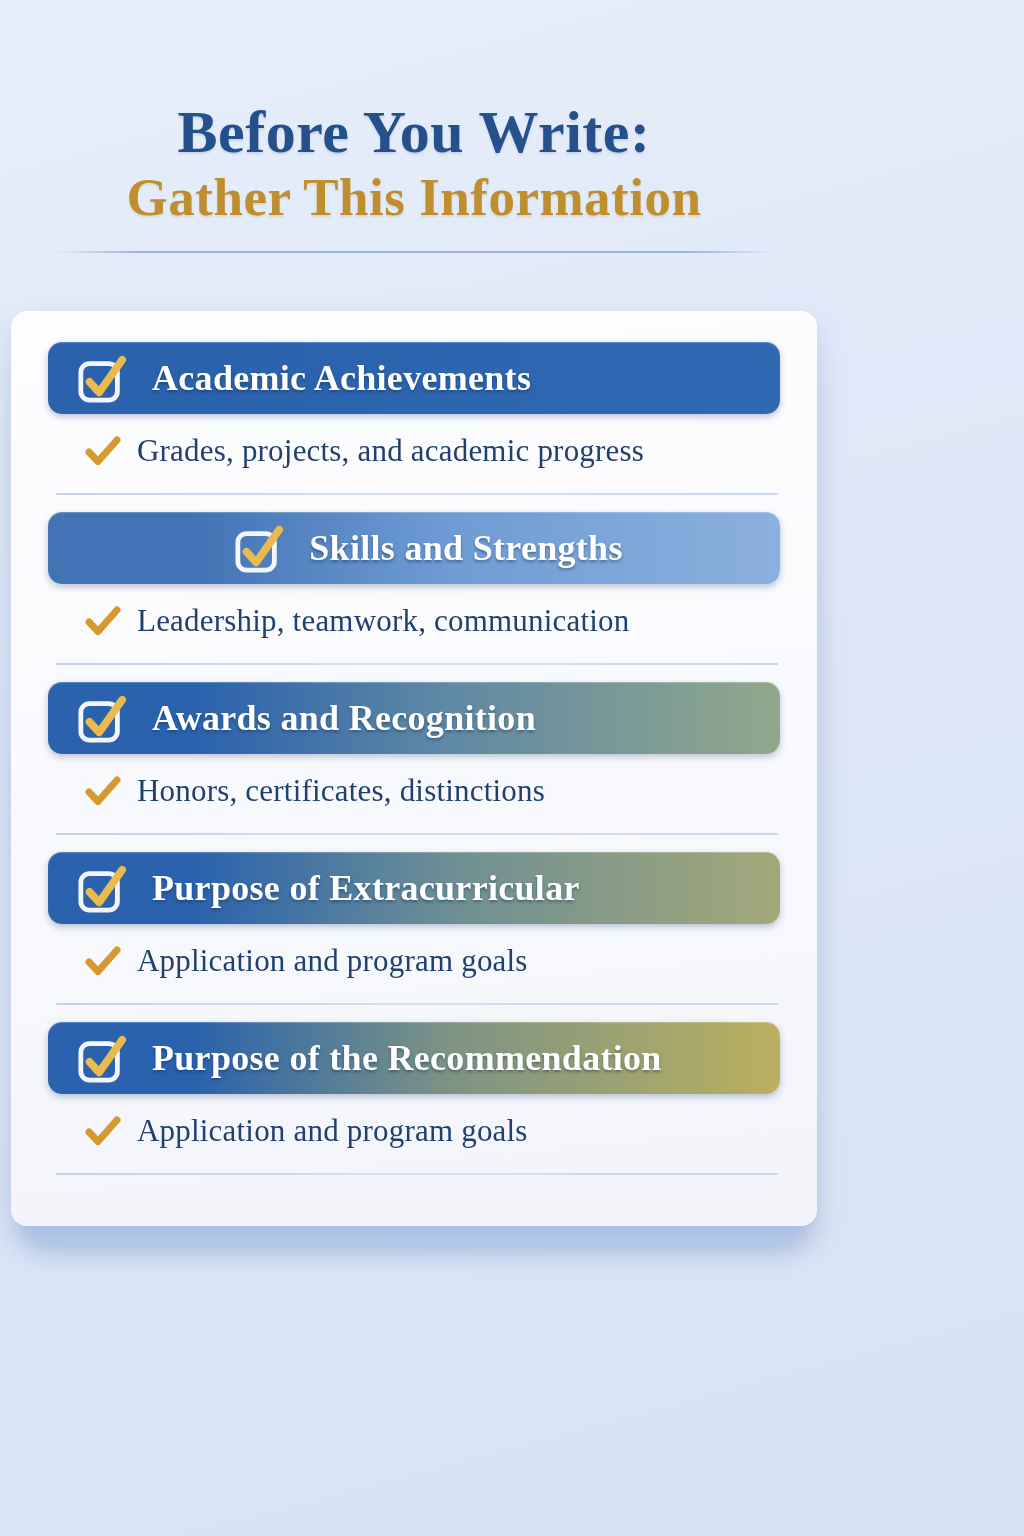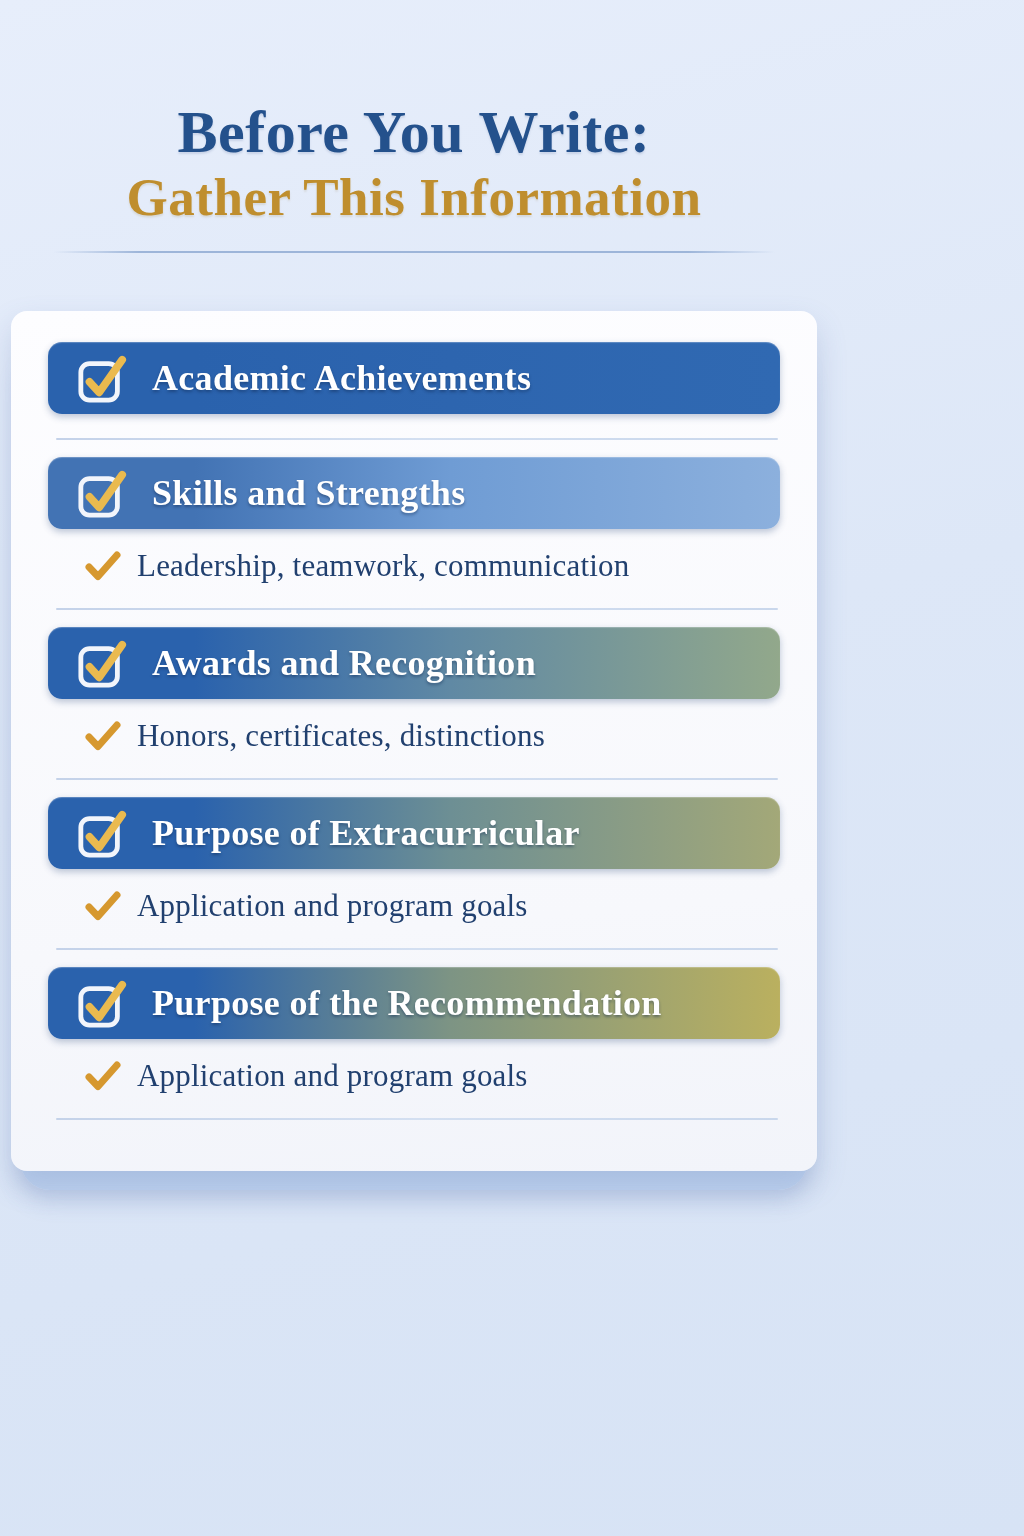--- a/index.html
+++ b/index.html
@@ -117,25 +117,33 @@
     <section class="item">
       <div class="bar" style="background: linear-gradient(90deg, rgb(42, 98, 173) 0%, rgb(42, 98, 173) 20%, rgb(45, 101, 175) 55%, rgb(48, 105, 178) 100%);">
         <span class="checkbox-wrap">
           <svg viewBox="0 0 52 54" width="50" height="54">
               <rect x="4" y="12" width="38" height="38" rx="9" fill="none" stroke="#f2f5fb" stroke-width="5"></rect>
               <path d="M13 31 L23 42 L47 8" fill="none" stroke="#eaba4f" stroke-width="8" stroke-linecap="round" stroke-linejoin="round"></path>
             </svg>
         </span>
         <span class="bar-title">Academic Achievements</span>
       </div>
-      <div class="row-divider"></div>
-    </section>
-
-    <section class="item">
-      <div class="bar" style="background: linear-gradient(90deg, rgb(66, 115, 180) 0%, rgb(66, 115, 180) 20%, rgb(111, 156, 212) 55%, rgb(140, 176, 221) 100%);">
+      <div class="detail">
+        <span class="tick-wrap">
+          <svg viewBox="0 0 36 30" width="36" height="30">
+              <path d="M4 16 L13 25.5 L32 4" fill="none" stroke="#d6982f" stroke-width="7" stroke-linecap="round" stroke-linejoin="round"></path>
+            </svg>
+        </span>
+        <span class="detail-text">Grades, projects, and academic progress</span>
+      </div>
+      <div class="row-divider"></div>
+    </section>
+
+    <section class="item">
+      <div class="bar" style="background: linear-gradient(90deg, rgb(66, 115, 180) 0%, rgb(66, 115, 180) 20%, rgb(111, 156, 212) 55%, rgb(140, 176, 221) 100%); justify-content: center;">
         <span class="checkbox-wrap">
           <svg viewBox="0 0 52 54" width="50" height="54">
               <rect x="4" y="12" width="38" height="38" rx="9" fill="none" stroke="#f2f5fb" stroke-width="5"></rect>
               <path d="M13 31 L23 42 L47 8" fill="none" stroke="#eaba4f" stroke-width="8" stroke-linecap="round" stroke-linejoin="round"></path>
             </svg>
         </span>
         <span class="bar-title">Skills and Strengths</span>
       </div>
       <div class="detail">
         <span class="tick-wrap">

